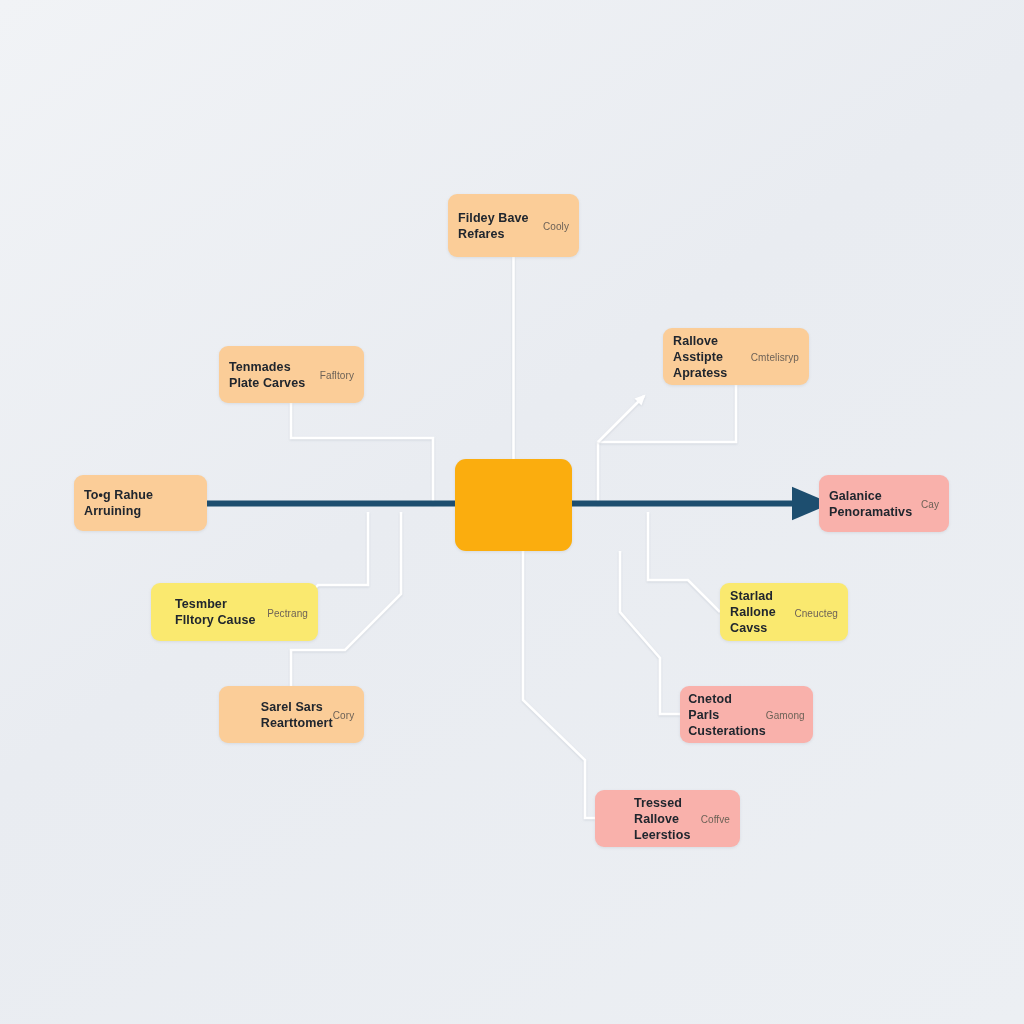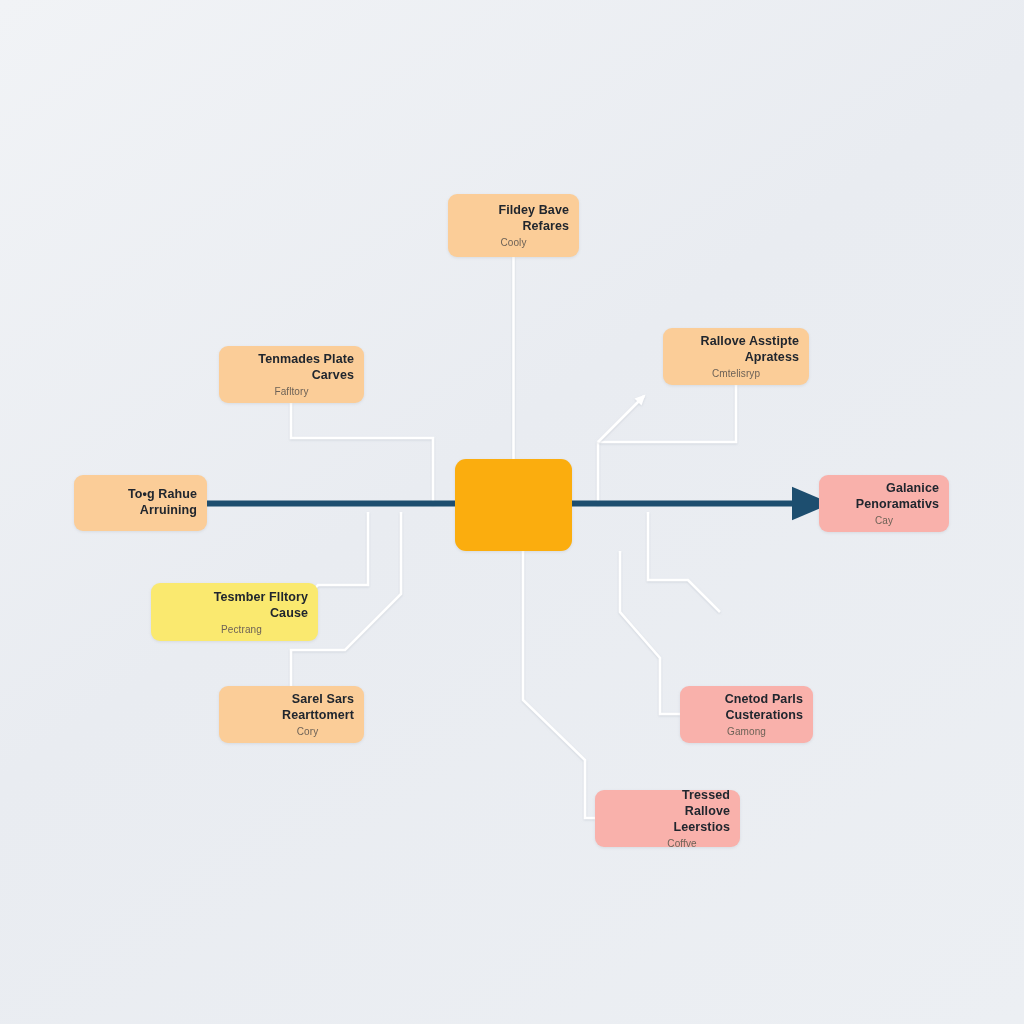--- a/index.html
+++ b/index.html
@@ -23,24 +23,24 @@
     left: 0;
     top: 0;
     width: 1024px;
     height: 1024px;
   }
   .node {
     position: absolute;
     box-sizing: border-box;
     border-radius: 9px;
     display: flex;
-    flex-direction: column;
+    flex-direction: row;
     align-items: center;
     justify-content: center;
-    text-align: right;
+    text-align: left;
     padding: 6px 10px;
     box-shadow: 0 1px 3px rgba(90,100,115,0.13);
   }
   .node .title {
     font-size: 12.5px;
     font-weight: bold;
     color: #20262e;
     line-height: 1.28;
     letter-spacing: 0.1px;
   }
@@ -115,20 +115,24 @@
   <div class="node" style="left:819px; top:475px; width:130px; height:57px; background:#f9b1ab;">
     <div class="title">Galanice Penoramativs</div>
     <div class="sub">Cay</div>
   </div>
 
   <div class="node" style="left:151px; top:583px; width:167px; height:58px; background:#fae96f;padding-left:24px;">
     <div class="title">Tesmber Flltory Cause</div>
     <div class="sub">Pectrang</div>
   </div>
 
+  <div class="node" style="left:720px; top:583px; width:128px; height:58px; background:#fae96f;">
+    <div class="title">Starlad Rallone Cavss</div>
+    <div class="sub">Cneucteg</div>
+  </div>
 
   <div class="node" style="left:219px; top:686px; width:145px; height:57px; background:#fbcd98;padding-left:42px;">
     <div class="title">Sarel Sars Rearttomert</div>
     <div class="sub">Cory</div>
   </div>
 
   <div class="node" style="left:680px; top:686px; width:133px; height:57px; background:#f9b1ab;">
     <div class="title">Cnetod Parls Custerations</div>
     <div class="sub">Gamong</div>
   </div>

